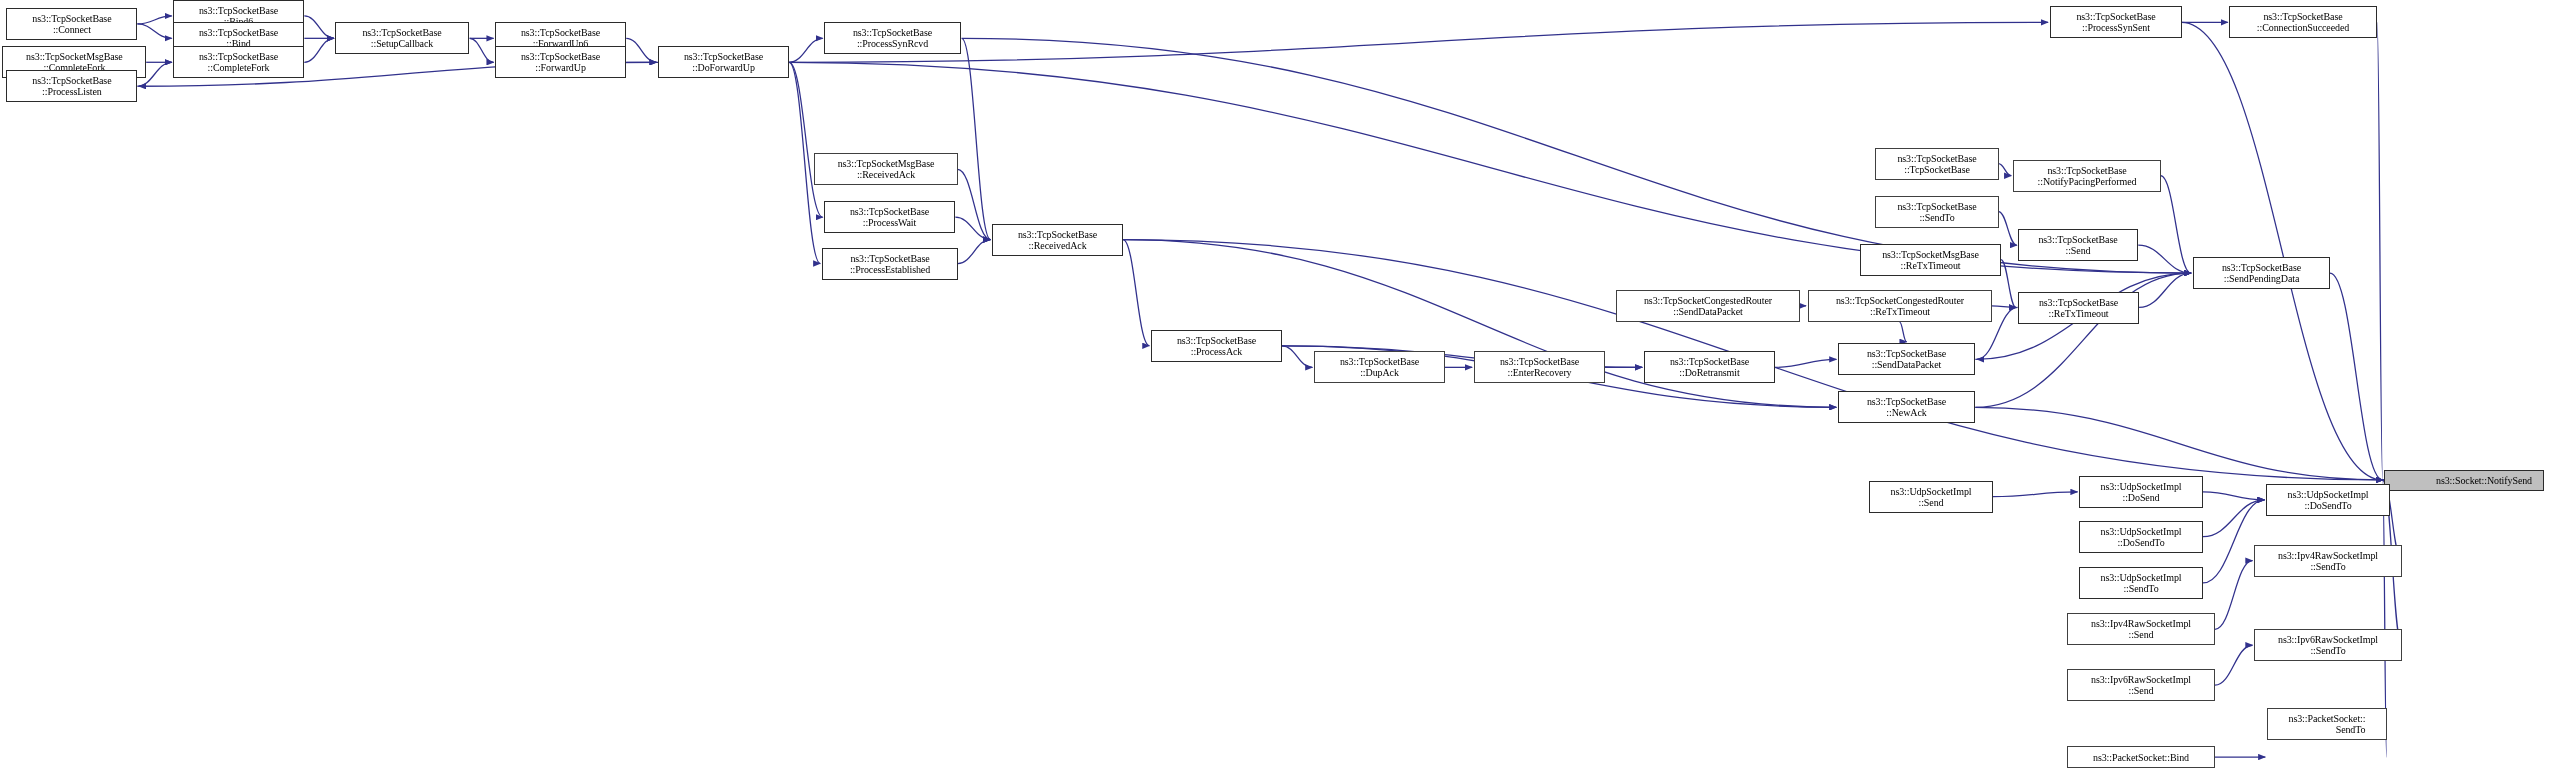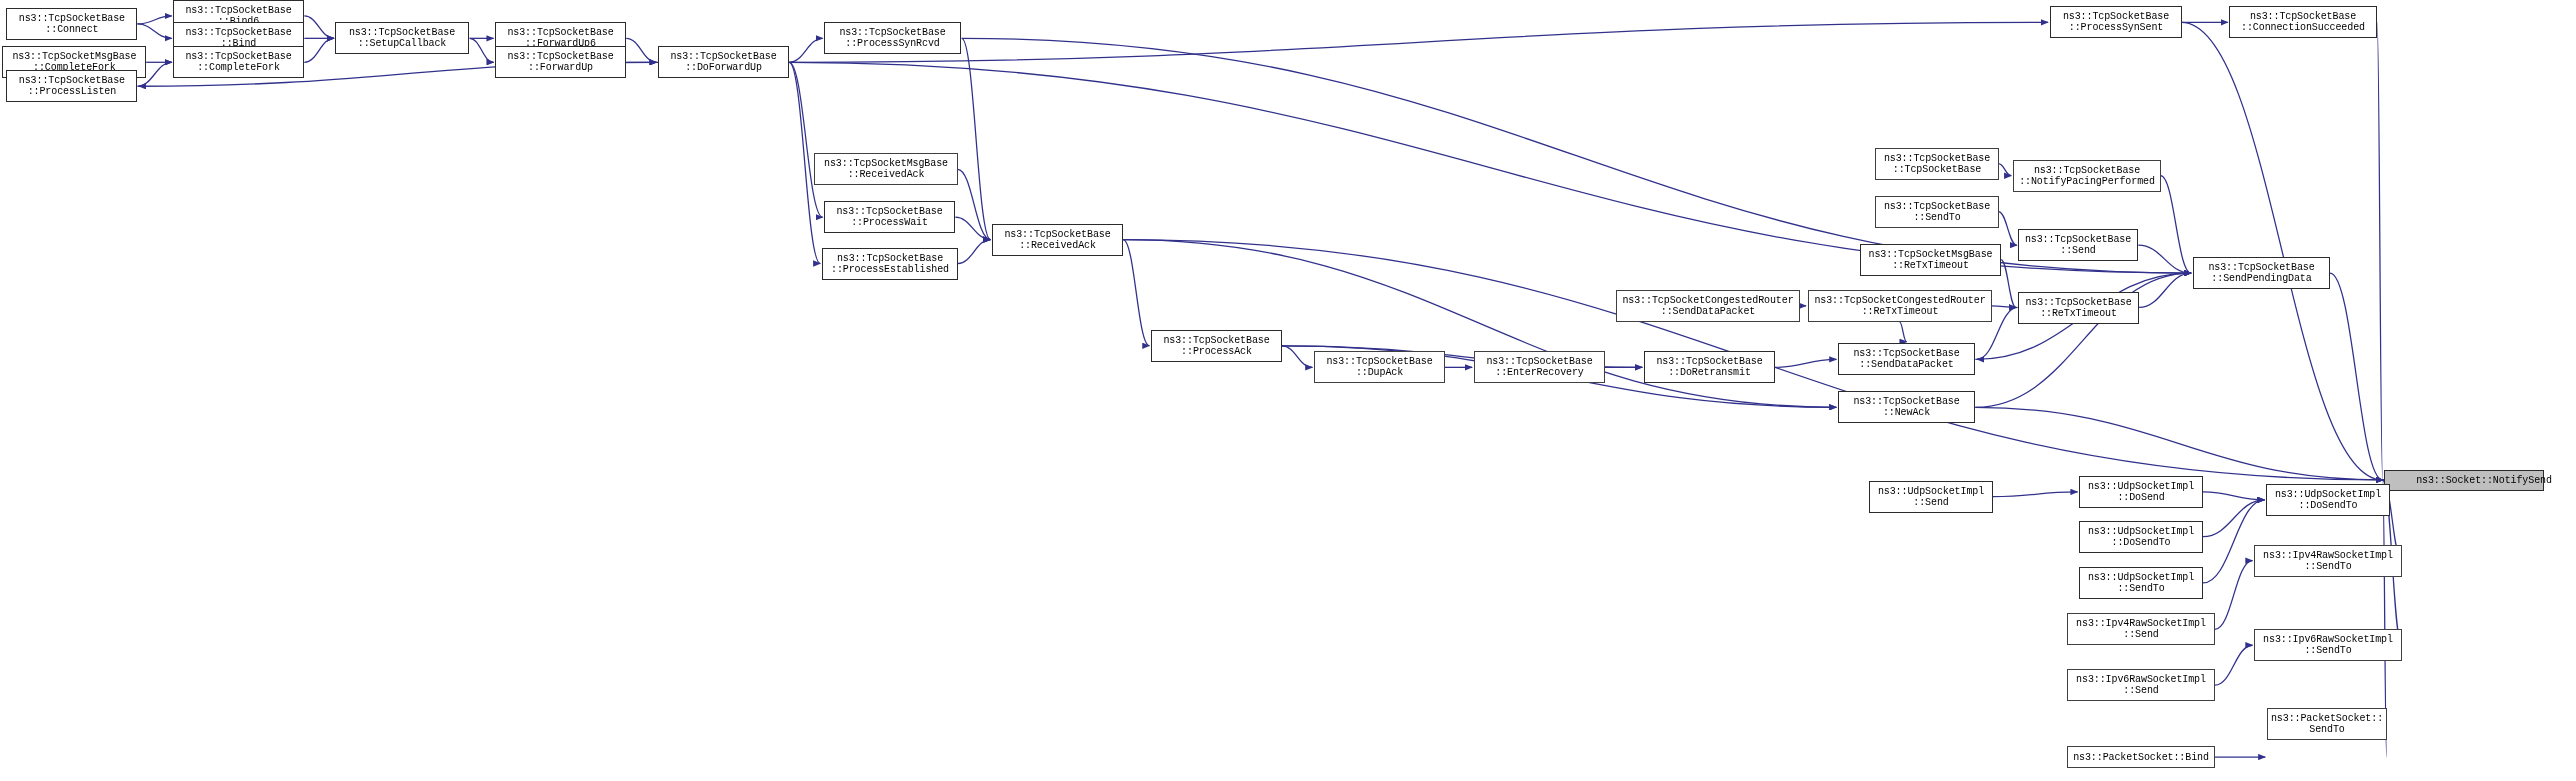--- a/index.html
+++ b/index.html
@@ -5,21 +5,21 @@
   html, body {
     margin: 0;
     padding: 0;
     background: #ffffff;
   }
   #canvas {
     position: relative;
     width: 2576px;
     height: 781px;
     background: #ffffff;
-    font-family: Liberation Mono, monospace;
+    font-family: Liberation Serif, serif;
     overflow: hidden;
   }
   #edge-layer {
     position: absolute;
     left: 0;
     top: 0;
     width: 2576px;
     height: 781px;
     pointer-events: none;
   }
@@ -198,17 +198,17 @@
 ::SendTo</div>
       <div class="node" style="left: 2254px; top: 545px; width: 148px; height: 32px;">ns3::Ipv4RawSocketImpl
 ::SendTo</div>
       <div class="node" style="left: 2067px; top: 613px; width: 148px; height: 32px;">ns3::Ipv4RawSocketImpl
 ::Send</div>
       <div class="node" style="left: 2254px; top: 629px; width: 148px; height: 32px;">ns3::Ipv6RawSocketImpl
 ::SendTo</div>
       <div class="node" style="left: 2067px; top: 669px; width: 148px; height: 32px;">ns3::Ipv6RawSocketImpl
 ::Send</div>
       <div class="node" style="left: 2067px; top: 746px; width: 148px; height: 22.4px;">ns3::PacketSocket::Bind</div>
-      <div class="node" style="left: 2267px; top: 708px; width: 120px; height: 32px;">ns3::PacketSocket::
+      <div class="node" style="left: 2267px; top: 708px; width: 120px; height: 32px; text-align: right;">ns3::PacketSocket::
 SendTo</div>
     </div>
 </div>
 
 
 </body></html>

